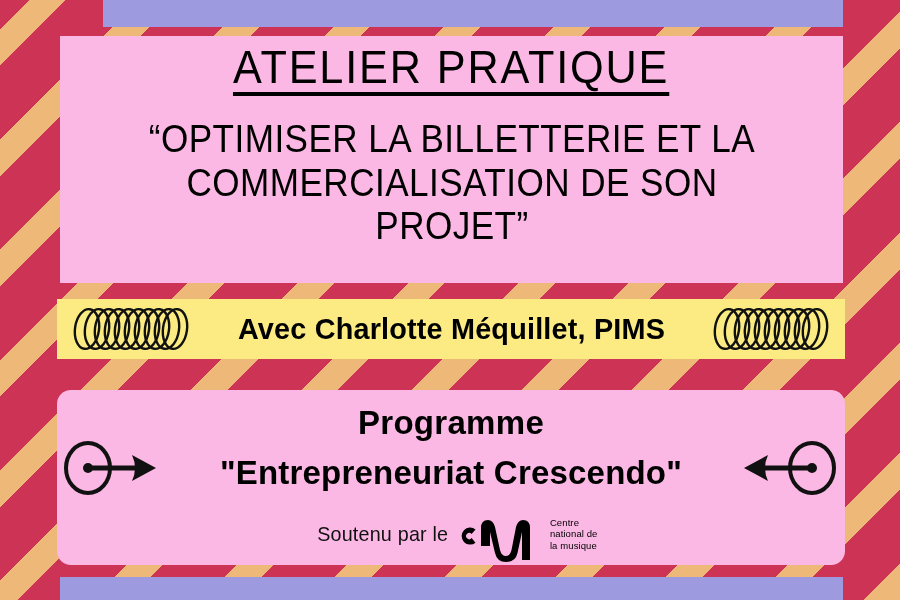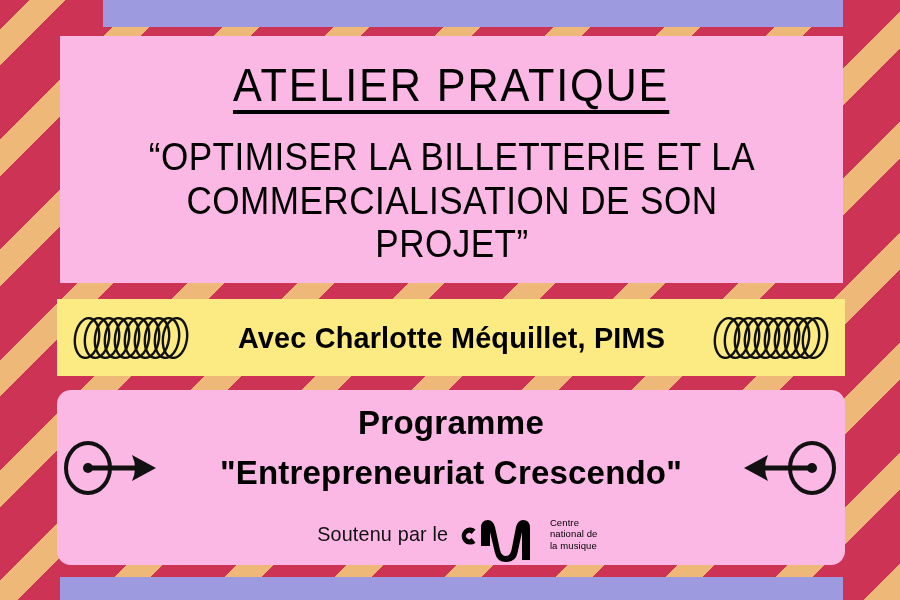--- a/index.html
+++ b/index.html
@@ -47,26 +47,26 @@
   }
   #band-bottom-purple {
     left: 60px; top: 577px; width: 783px; height: 23px;
   }
 
   #band-title {
     left: 60px; top: 36px; width: 783px; height: 247px;
     display: flex;
     flex-direction: column;
     align-items: center;
-    justify-content: center;
+    justify-content: flex-start;
     padding-top: 6px;
   }
 
   #band-speaker {
-    left: 57px; top: 299px; width: 788px; height: 77px;
+    left: 57px; top: 299px; width: 788px; height: 60px;
     display: flex;
     align-items: center;
     justify-content: space-between;
     padding: 0 14px;
   }
 
   #band-programme {
     left: 57px; top: 390px; width: 788px; height: 175px; border-radius: 14px;
   }
 

